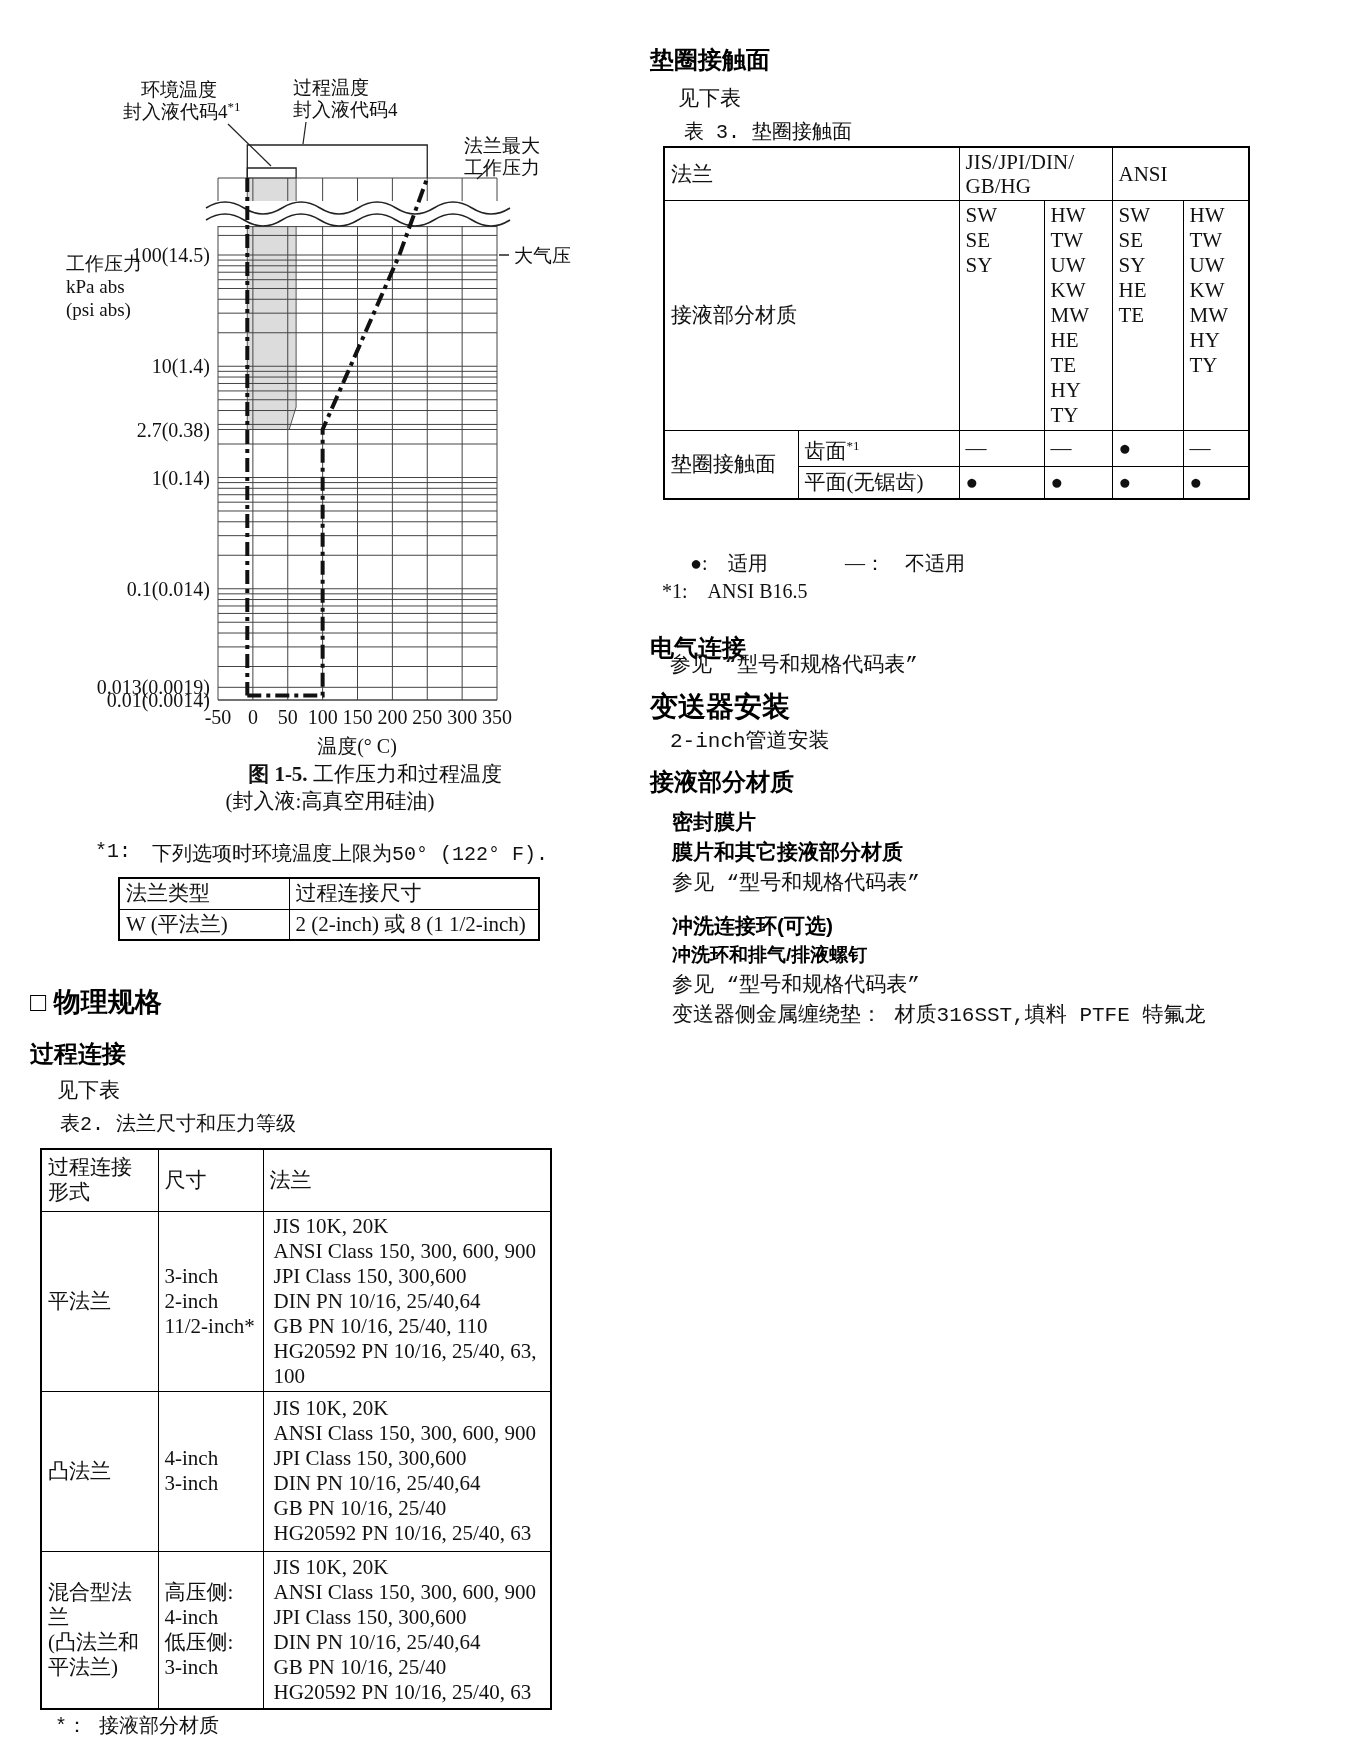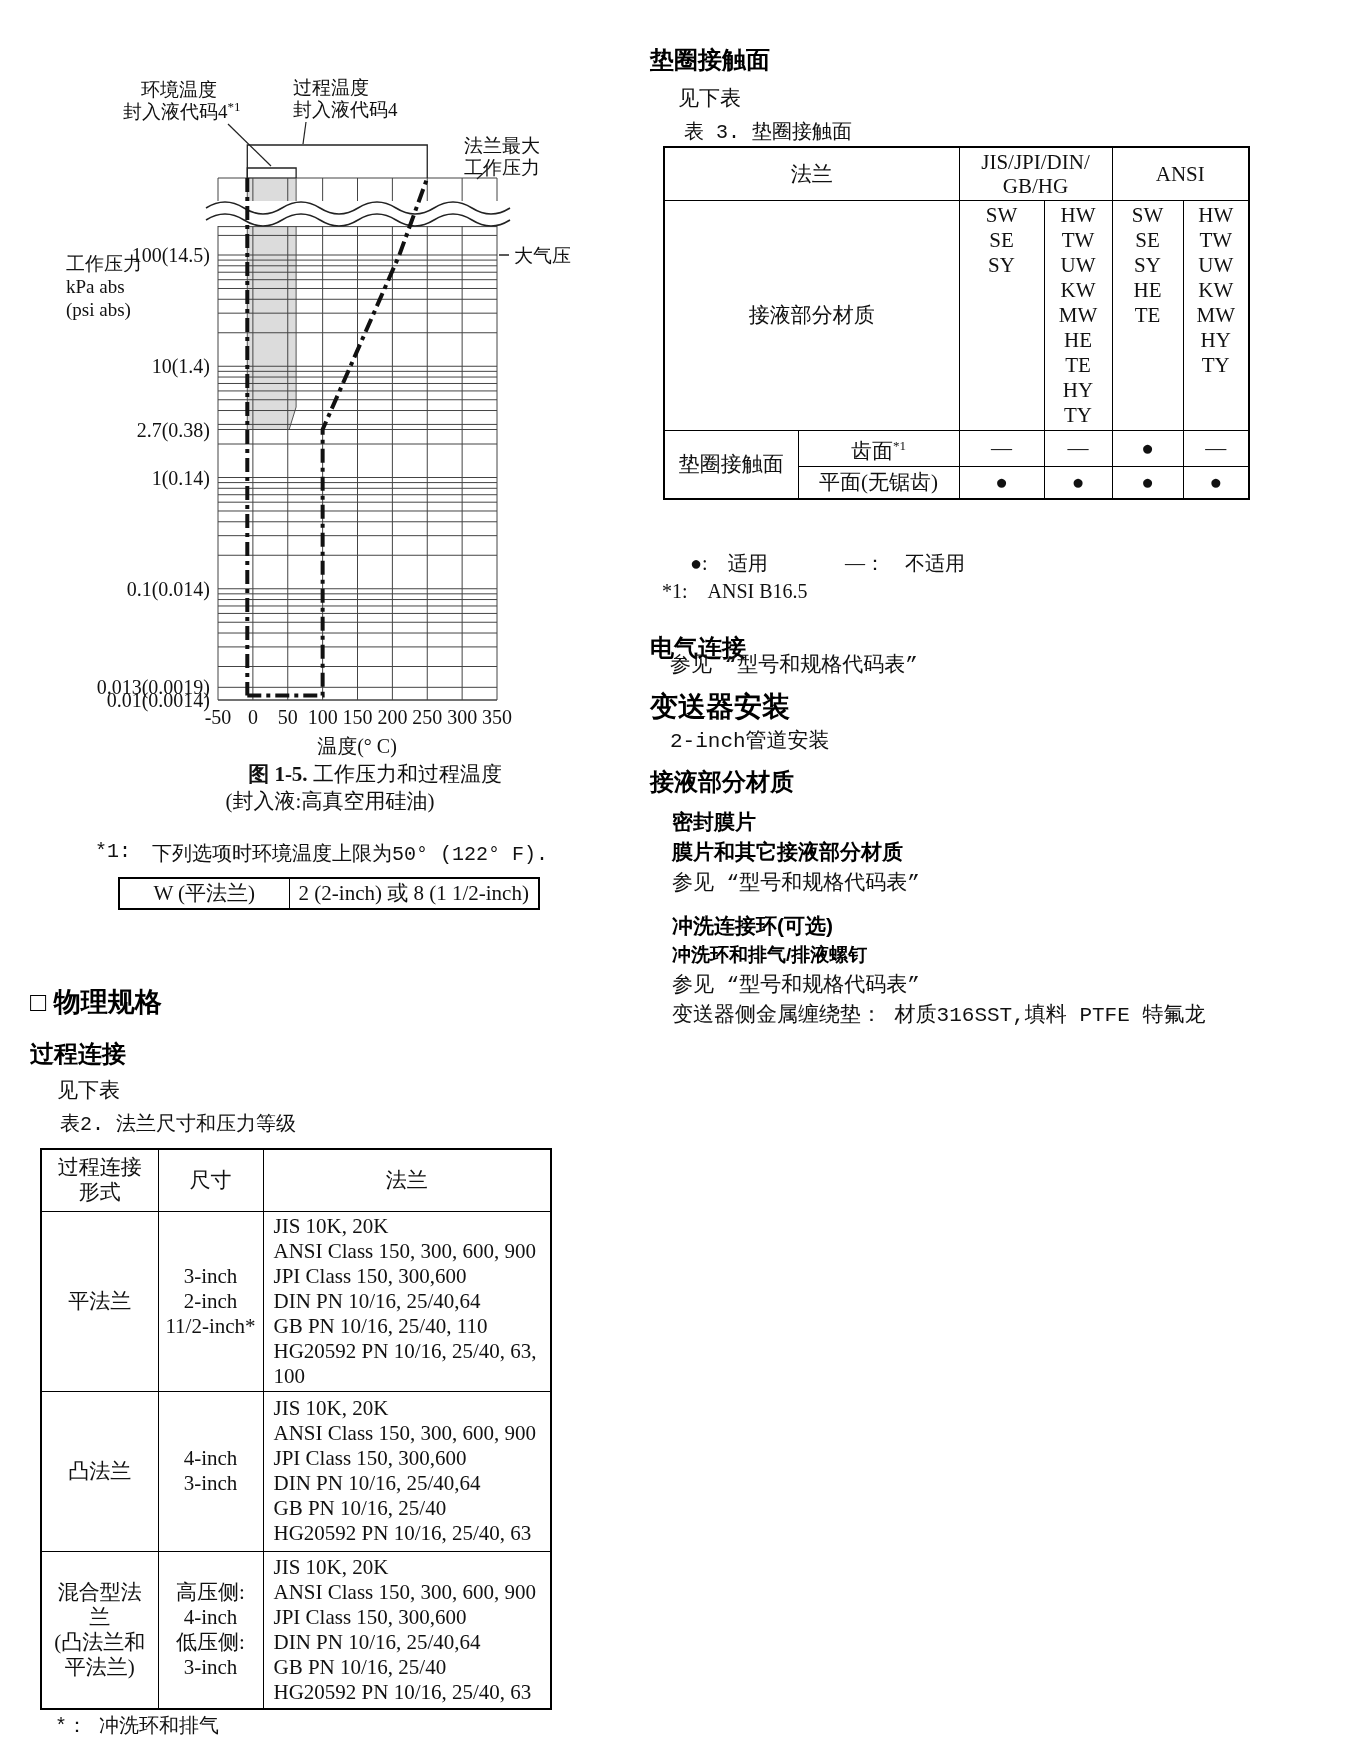--- a/index.html
+++ b/index.html
@@ -8,21 +8,21 @@
         font-family:"Liberation Serif",serif;color:#111}
   .abs{position:absolute}
   .sans{font-family:"Liberation Sans",sans-serif;font-weight:bold;color:#000}
   .serif{font-family:Liberation Mono, monospace}
   .mono{font-family:Liberation Serif, serif}
   table{border-collapse:collapse;background:#fff}
   td,th{border:1.6px solid #000;font-weight:normal;font-size:21px;line-height:25px;
         vertical-align:middle;padding:2px 6px}
   table{border:2px solid #000}
   .pre{white-space:pre-line}
-  .center{text-align:center}
+  .center{text-align:left}
   .vtop{vertical-align:top;}
   .flange-cell{text-align:left;padding-left:10px}
   #chart text{font-family:"Liberation Serif",serif;fill:#111}
   sup{font-size:13px}
 </style>
 </head>
 <body>
 
 <div class="page">
 
@@ -135,20 +135,24 @@
 
   <div class="abs serif" style="left:95px;top:840px;font-size:20px">*1:</div>
   <div class="abs serif" style="left:152px;top:840px;font-size:20px">下列选项时环境温度上限为50° (122° F).</div>
 
   <table class="abs" style="left:118px;top:877px">
     <colgroup>
         <col style="width:170px">
         <col style="width:250px">
       </colgroup>
     <tbody>
+        <tr style="height:31px">
+      <th class="center">法兰类型</th>
+      <th class="center">过程连接尺寸</th>
+    </tr>
     <tr style="height:30px">
       <td class="center">W (平法兰)</td>
       <td class="center">2 (2-inch) 或 8 (1 1/2-inch)</td>
     </tr>
   </tbody>
     </table>
 
   <div class="abs sans" style="left:30px;top:984px;font-size:27px">
     <span>□</span>
     <span>物理规格</span>
@@ -207,21 +211,21 @@
       <td class="pre flange-cell">JIS 10K, 20K
 ANSI Class 150, 300, 600, 900
 JPI Class 150, 300,600
 DIN PN 10/16, 25/40,64
 GB PN 10/16, 25/40
 HG20592 PN 10/16, 25/40, 63</td>
     </tr>
   </tbody>
     </table>
 
-  <div class="abs serif" style="left:55px;top:1712px;font-size:20px">*： 冲洗环和排气</div>
+  <div class="abs serif" style="left:55px;top:1712px;font-size:20px">*： 接液部分材质</div>
 
   <div class="abs sans" style="left:650px;top:44px;font-size:24px">垫圈接触面</div>
 
   <div class="abs serif" style="left:678px;top:84px;font-size:21px">见下表</div>
 
   <div class="abs serif" style="left:684px;top:118px;font-size:20px">表 3.  垫圈接触面</div>
 
   <table class="abs" style="left:663px;top:146px">
     <colgroup>
       <col style="width:134px">

